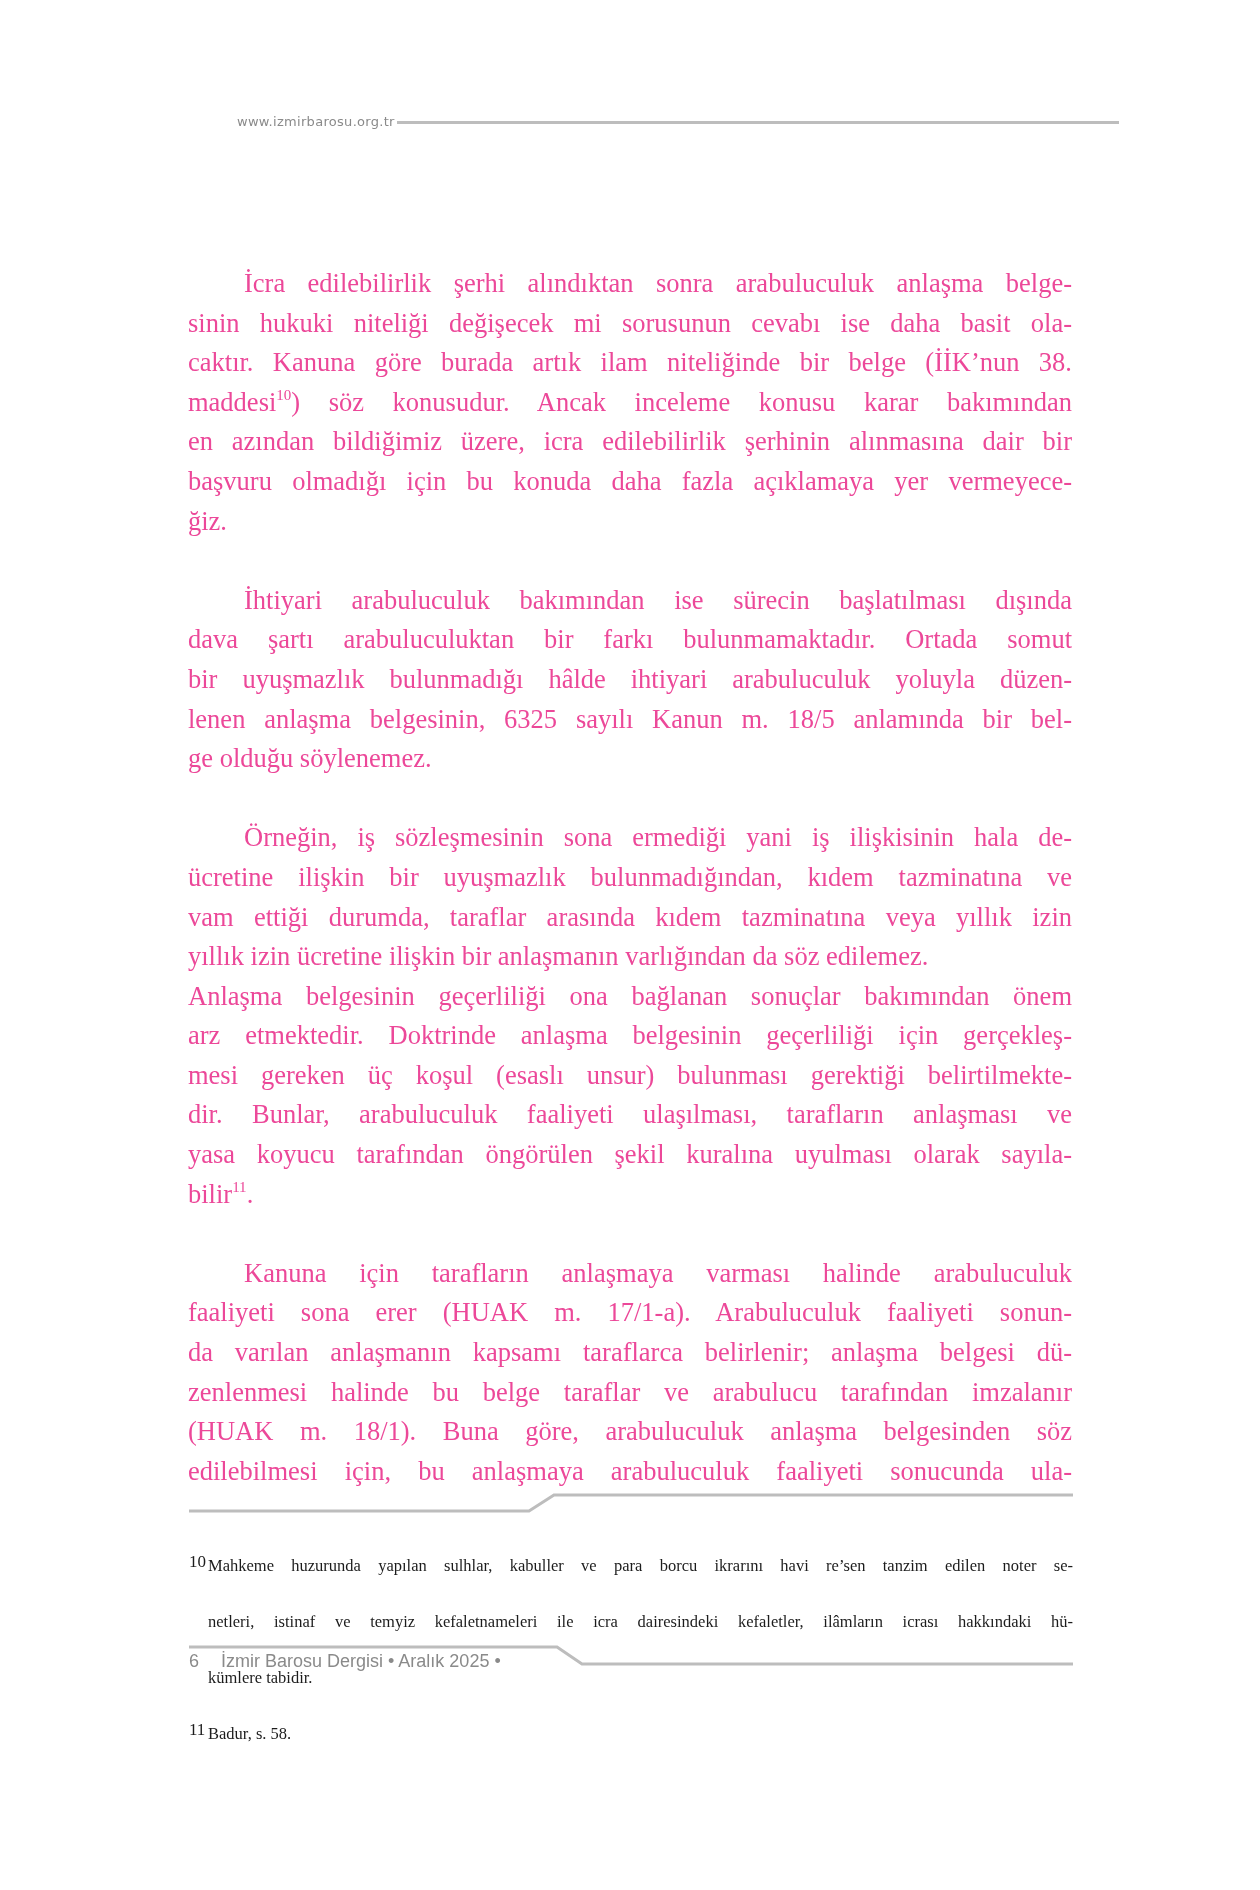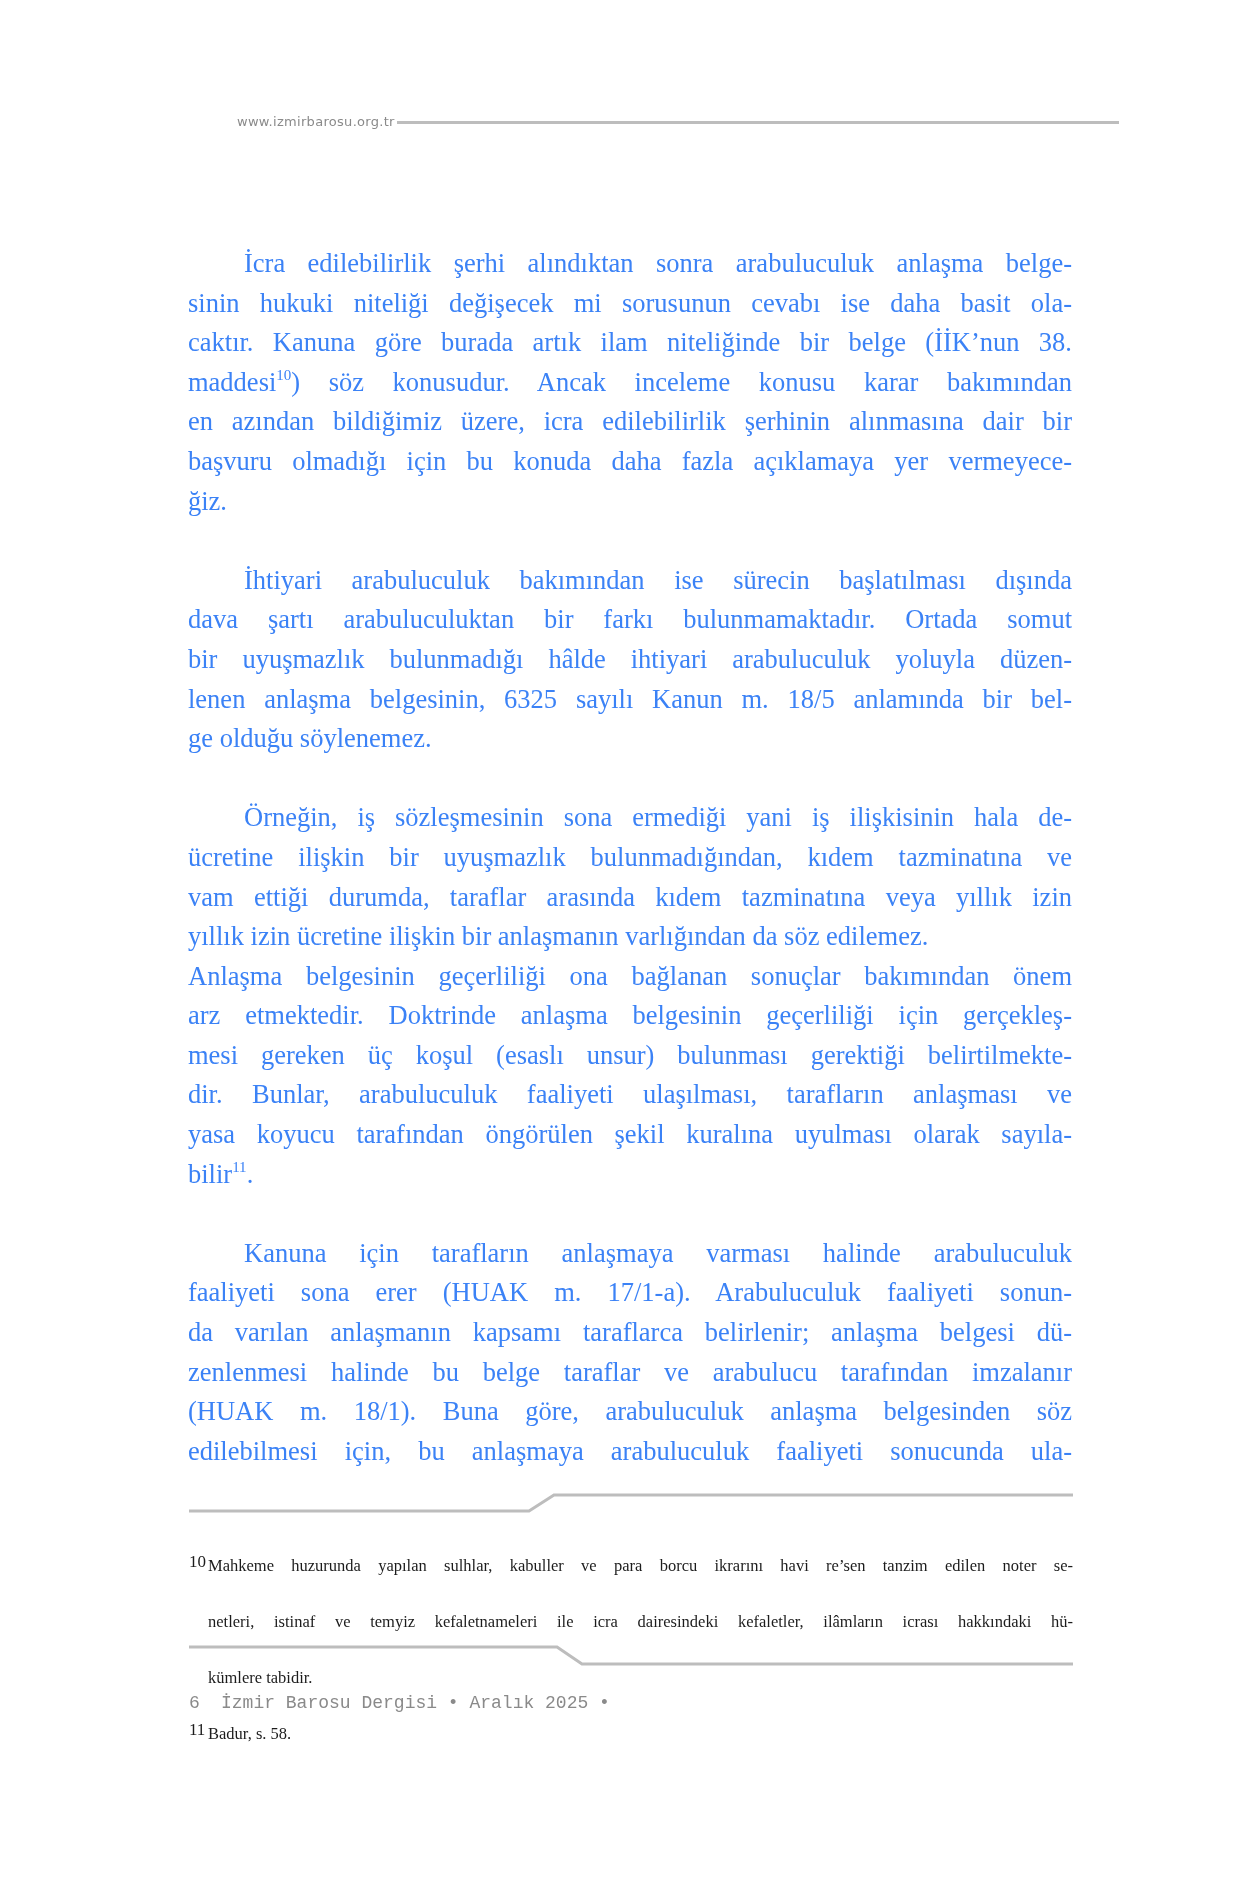--- a/index.html
+++ b/index.html
@@ -3,38 +3,38 @@
 <meta charset="utf-8">
 <style>
   html, body { margin: 0; padding: 0; background: #ffffff; }
   body { width: 1260px; height: 1890px; position: relative; overflow: hidden; }
   .page { position: absolute; left: 0; top: 0; width: 1260px; height: 1890px; background: #fff; }
 
   .header { position: absolute; left: 189px; top: 111px; width: 882px; height: 20px; display: flex; align-items: center; margin-left: 48px; }
   .header-url { font-family: "DejaVu Sans", sans-serif; font-size: 13px; color: #8a8a8a; letter-spacing: 0.3px; white-space: nowrap; padding-right: 2px; }
   .header-rule { flex: 1; height: 3px; background: #bdbdbd; margin-top: 2px; }
 
-  .body-text { position: absolute; left: 188px; top: 244px; width: 884px; font-family: "Liberation Serif", "DejaVu Serif", serif; font-size: 26.5px; line-height: 39.6px; color: #3b82f6; }
+  .body-text { position: absolute; left: 188px; top: 264px; width: 884px; font-family: "Liberation Serif", "DejaVu Serif", serif; font-size: 26.5px; line-height: 39.6px; color: #ec4899; }
   .para { margin: 0 0 39.6px 0; text-align: justify; text-align-last: left; }
   .para .line { display: block; text-align: justify; text-align-last: justify; white-space: nowrap; }
   .para .line.last { text-align-last: left; font-family: Liberation Serif, serif; }
   .para .line.first { text-indent: 56px; }
   sup { font-size: 15px; line-height: 0; vertical-align: 11px; }
 
   .fn-rule { position: absolute; left: 189px; top: 1490px; width: 884px; height: 26px; }
 
   .footnotes { position: absolute; left: 189px; top: 1522px; width: 884px; font-family: "Liberation Serif", "DejaVu Serif", serif; color: #1c1c1c; }
   .footnote { position: relative; font-size: 16.5px; line-height: 25px; margin-bottom: 12px; }
   .fn-num { position: absolute; left: 0; top: -4px; font-size: 17px; }
   .fn-text { padding-left: 19px; }
   .fn-text .line { display: block; text-align: justify; text-align-last: justify; white-space: nowrap; margin-top: 31px; }
   .fn-text .line.last { text-align-last: left; }
 
   .footer-rule { position: absolute; left: 189px; top: 1640px; width: 884px; height: 30px; }
-  .footer { position: absolute; left: 189px; top: 1693px; font-family: Liberation Mono, monospace; font-size: 18px; color: #8a8a8a; white-space: nowrap; }
+  .footer { position: absolute; left: 189px; top: 1651px; font-family: Liberation Sans, sans-serif; font-size: 18px; color: #8a8a8a; white-space: nowrap; }
   .footer .page-num { display: inline-block; width: 32px; }
 </style>
 </head>
 <body>
 
 <div class="page">
 
   <div class="header">
     <span class="header-url">www.izmirbarosu.org.tr</span>
     <span class="header-rule"></span>

